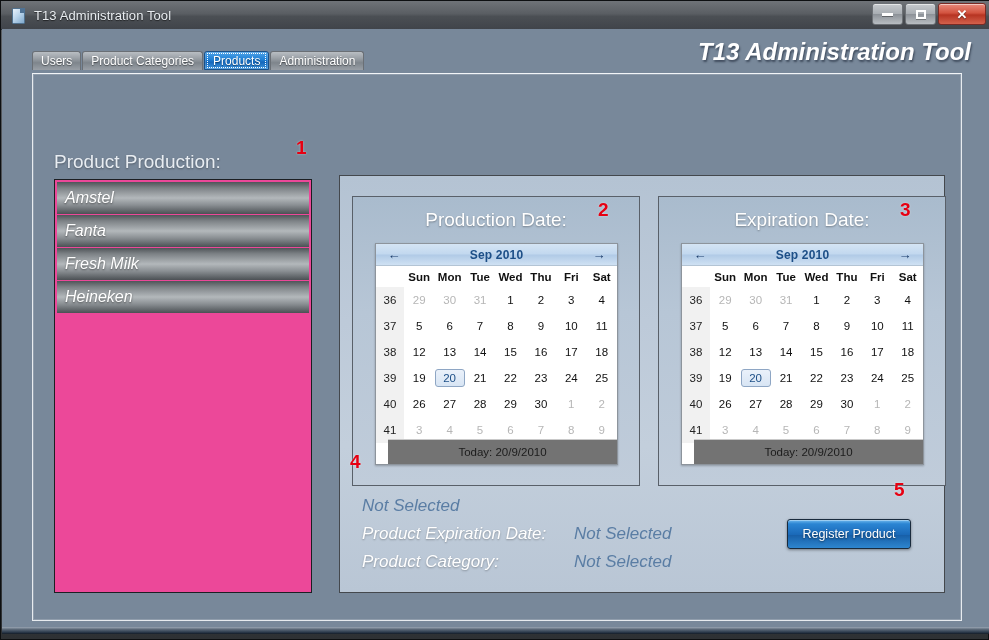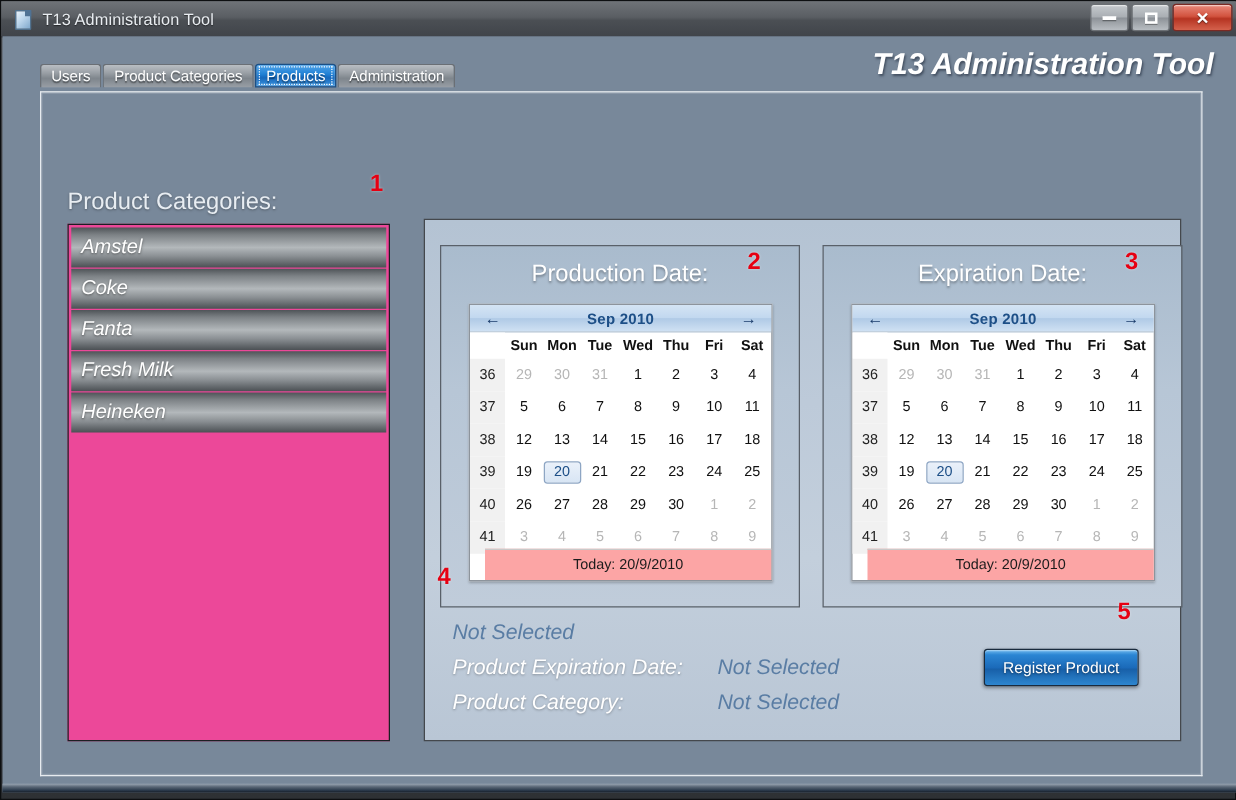--- a/index.html
+++ b/index.html
@@ -209,21 +209,21 @@
   .cal-cell.dim{color:#b6b6b6;}
   .cal-cell.sel span{
     display:inline-block;min-width:22px;padding:2px 3px;
     border:1px solid #8ea6c4;border-radius:3px;
     background:linear-gradient(to bottom,#eaf1fa 0%,#d8e5f4 100%);
     color:#1d4f87;
   }
   .cal-foot{
     position:absolute;left:12px;right:0;bottom:0;height:24px;
     border-top:1px solid #c9c9c9;
-    background:#fca5a5;
+    background:#737373;
     display:flex;align-items:center;justify-content:center;
     color:#1c1c1c;font-size:11.5px;
     cursor:pointer;
   }
 
   
   .summary{
     position:absolute;left:22px;top:320px;width:340px;
   }
   .sum-row{
@@ -297,27 +297,24 @@
           <span>Products</span>
           <span class="focusline"></span>
         </div>
         <div class="tab">
           <span>Administration</span>
         </div>
       </div>
 
       <div class="outer-panel"></div>
 
-      <div class="cat-label">Product Categories:</div>
+      <div class="cat-label">Product Production:</div>
       <div class="listbox">
         <div class="list-item">
           <span>Amstel</span>
-        </div>
-        <div class="list-item">
-          <span>Coke</span>
         </div>
         <div class="list-item">
           <span>Fanta</span>
         </div>
         <div class="list-item">
           <span>Fresh Milk</span>
         </div>
         <div class="list-item">
           <span>Heineken</span>
         </div>

